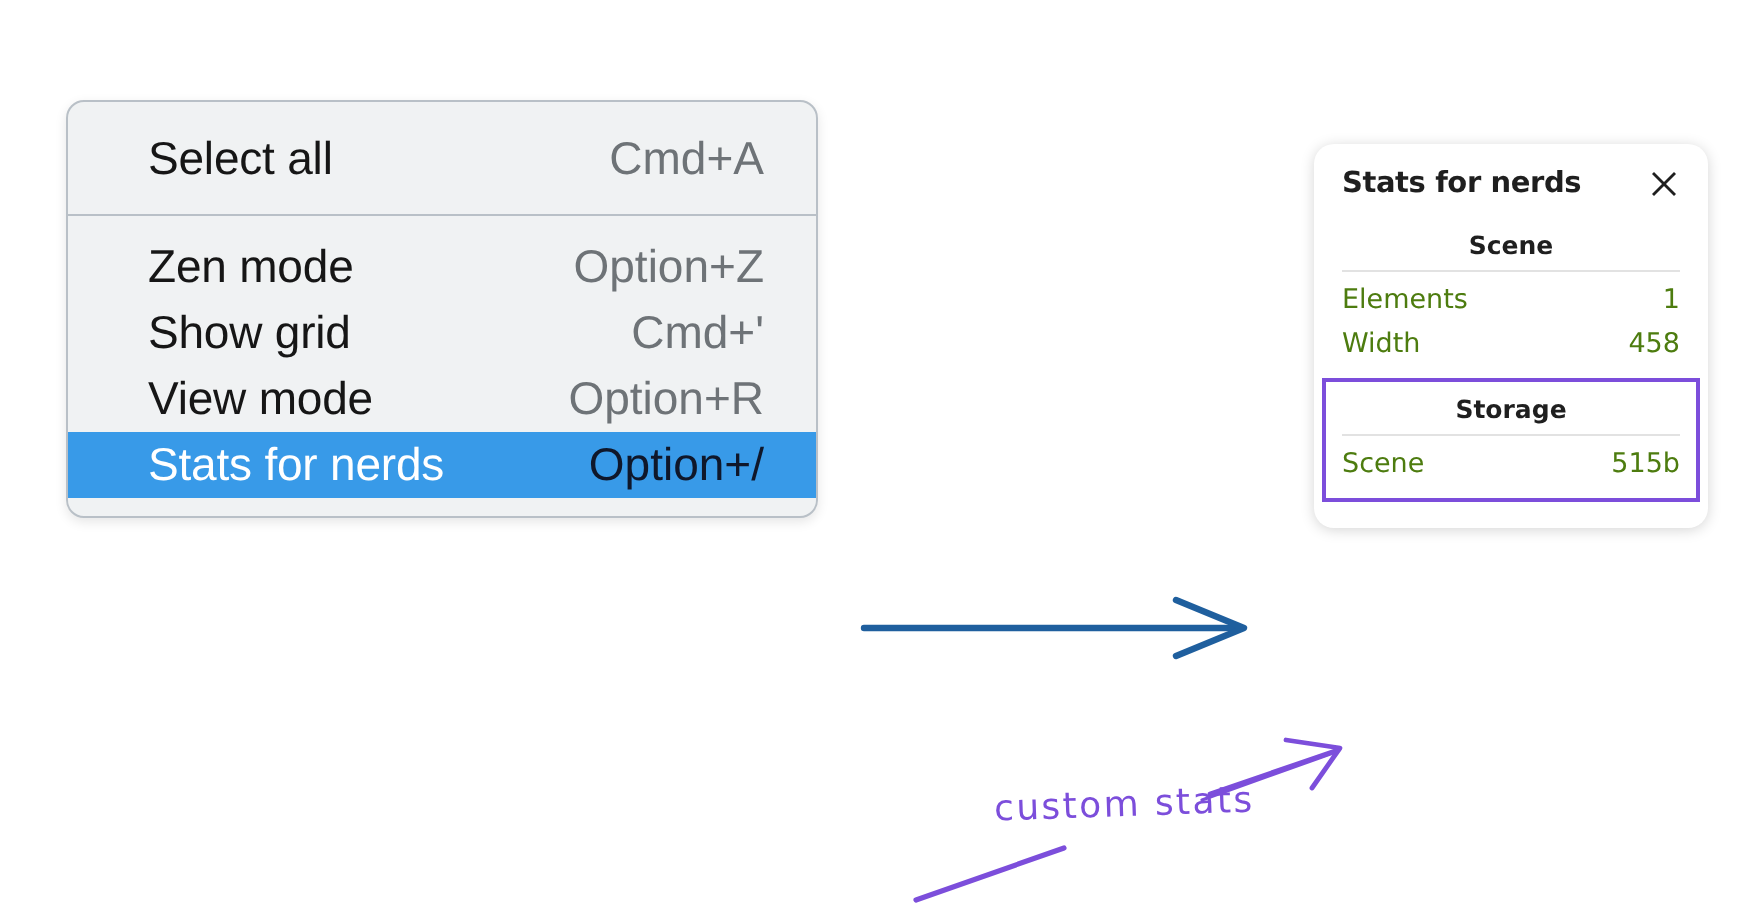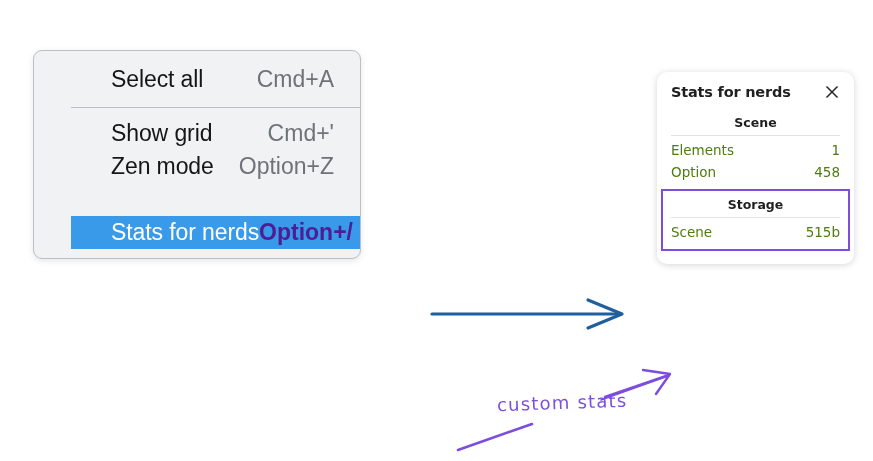--- a/index.html
+++ b/index.html
@@ -19,28 +19,27 @@
     position: relative;
     width: 873px;
     height: 461px;
   }
 
   
   .context-menu {
     position: absolute;
     left: 33px;
     top: 50px;
-    width: 328px;
+    width: 376px;
     background: #f0f2f3;
     border: 1px solid #b9c0c7;
     border-radius: 9px;
     box-shadow: 0 2px 6px rgba(0,0,0,0.10);
     overflow: hidden;
     box-sizing: border-box;
-    padding-left: 37px;
   }
   .menu-section {
     padding: 9px 0 9px 0;
   }
   .menu-section.first {
     padding-top: 12px;
     padding-bottom: 11px;
   }
   .menu-divider {
     height: 1px;
@@ -67,22 +66,21 @@
     color: #6e7377;
     white-space: nowrap;
   }
   .menu-item.selected {
     background: #389ae8;
   }
   .menu-item.selected .label {
     color: #ffffff;
   }
   .menu-item.selected .shortcut {
-    color: #4c1d95;
-    font-weight: bold;
+    color: #0f172a;
   }
 
   
   .stats-panel {
     position: absolute;
     left: 657px;
     top: 72px;
     width: 197px;
     background: #ffffff;
     border-radius: 10px;
@@ -180,28 +178,30 @@
       <div class="menu-item">
         <span class="label">Select all</span>
         <span class="shortcut">Cmd+A</span>
       </div>
     </div>
 
     <div class="menu-divider"></div>
 
     <div class="menu-section">
       <div class="menu-item">
+        <span class="label">Zen mode</span>
+        <span class="shortcut">Option+Z</span>
+      </div>
+      <div class="menu-item">
         <span class="label">Show grid</span>
         <span class="shortcut">Cmd+'</span>
       </div>
       <div class="menu-item">
-        <span class="label">Zen mode</span>
-        <span class="shortcut">Option+Z</span>
-      </div>
-      <div class="menu-item">
+        <span class="label">View mode</span>
+        <span class="shortcut">Option+R</span>
       </div>
       <div class="menu-item selected">
         <span class="label">Stats for nerds</span>
         <span class="shortcut">Option+/</span>
       </div>
     </div>
 
   </div>
 
   <div class="stats-panel">
@@ -217,21 +217,21 @@
     </div>
 
     <div>
       <div class="section-head">Scene</div>
       <div class="hr"></div>
       <div class="stat-row">
         <span class="k">Elements</span>
         <span class="v">1</span>
       </div>
       <div class="stat-row">
-        <span class="k">Option</span>
+        <span class="k">Width</span>
         <span class="v">458</span>
       </div>
     </div>
 
     <div class="framed">
 
       <div>
         <div class="section-head">Storage</div>
         <div class="hr"></div>
         <div class="stat-row">

